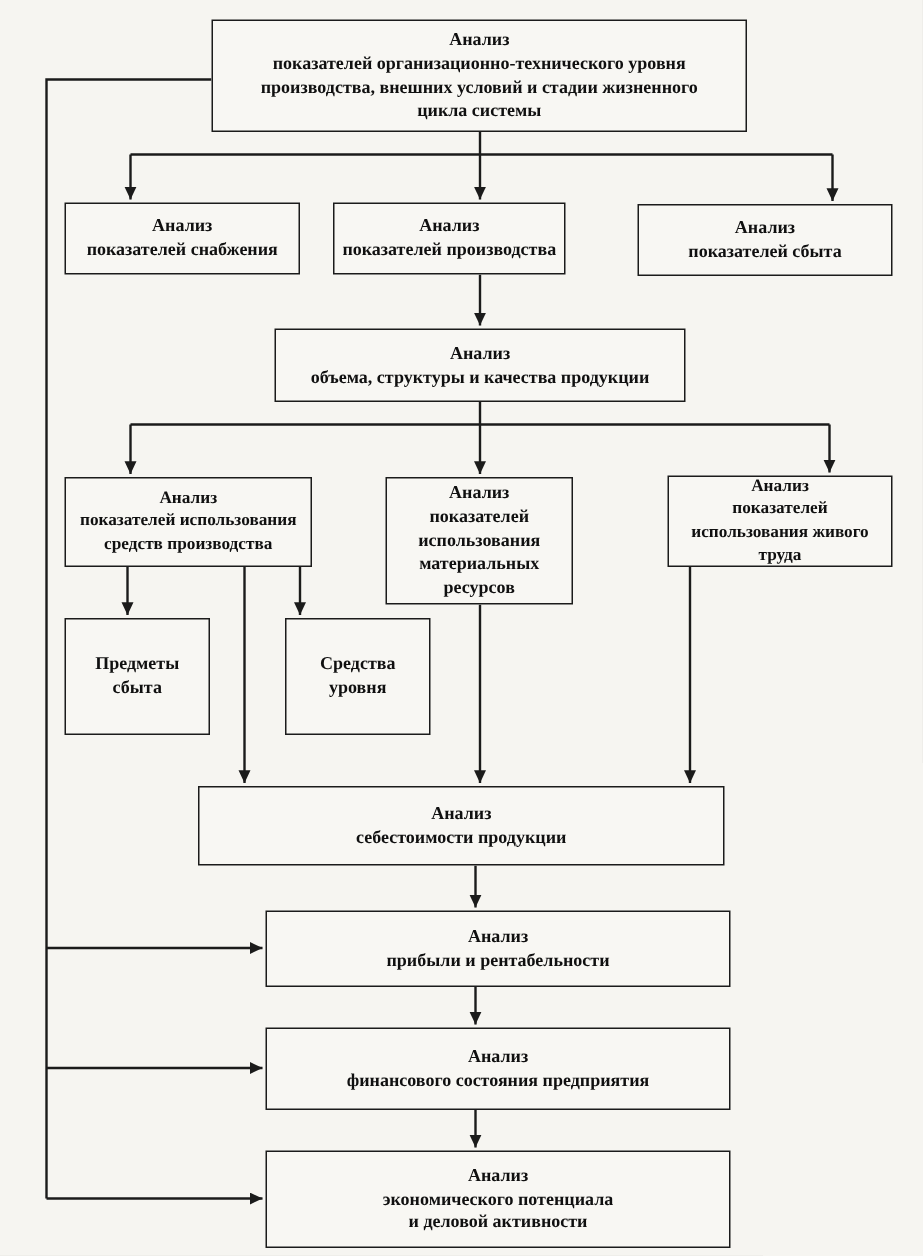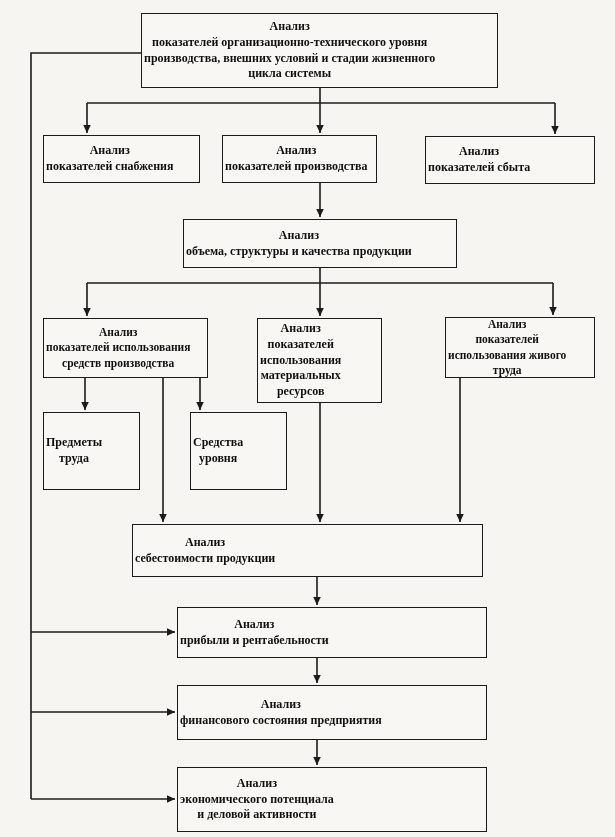--- a/index.html
+++ b/index.html
@@ -21,20 +21,21 @@
     width: 615px; height: 837px;
     pointer-events: none;
   }
   .node {
     position: absolute;
     box-sizing: border-box;
     border: 1.6px solid #1b1b1b;
     background: #f8f7f3;
     display: flex;
     align-items: center;
+    justify-content: center;
     text-align: center;
   }
   .node .lbl {
     white-space: pre-line;
     font-weight: bold;
     font-size: 12px;
     line-height: 1.32;
     color: #101010;
     padding: 1px 2px;
   }
@@ -142,21 +143,21 @@
 
   <div class="node" id="n-labor">
     <span class="lbl">Анализ
 показателей
 использования живого
 труда</span>
   </div>
 
   <div class="node" id="n-objects">
     <span class="lbl">Предметы
-труда</span>
+сбыта</span>
   </div>
 
   <div class="node" id="n-tools">
     <span class="lbl">Средства
 уровня</span>
   </div>
 
   <div class="node" id="n-cost">
     <span class="lbl">Анализ
 себестоимости продукции</span>

